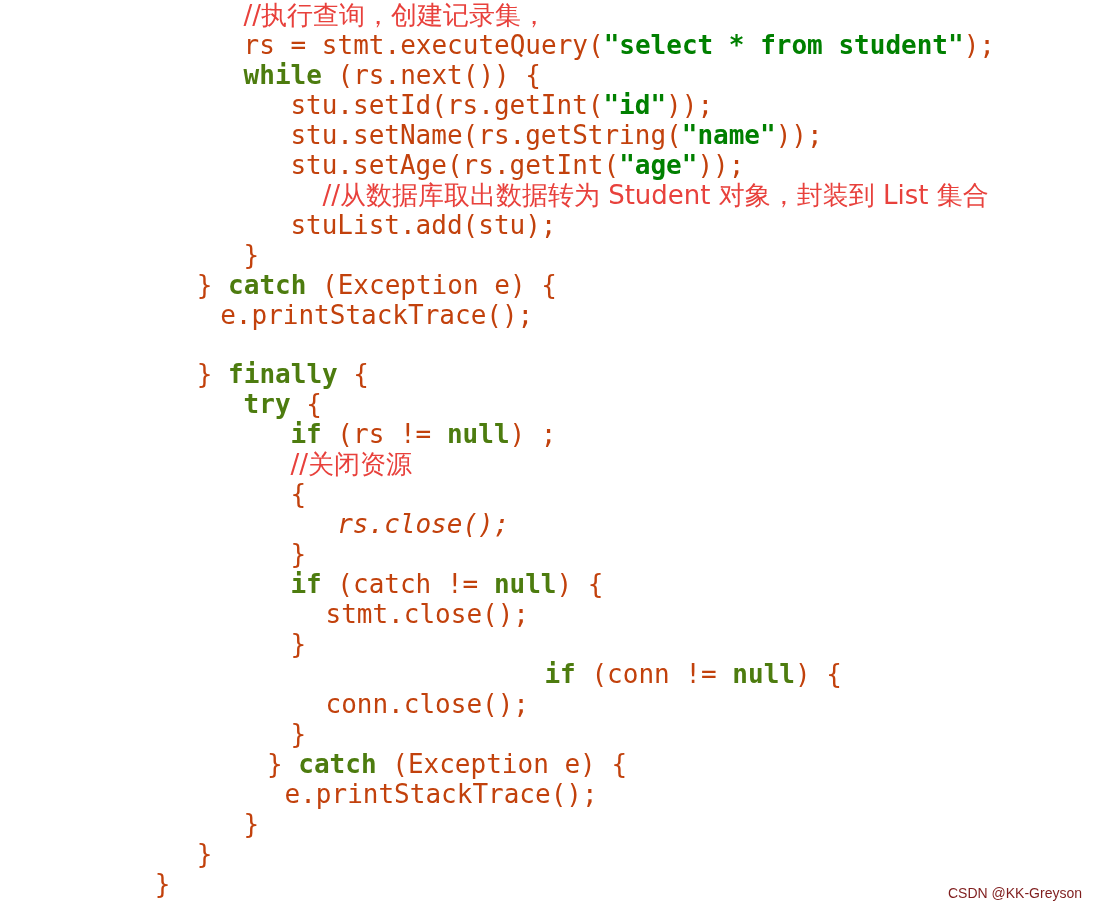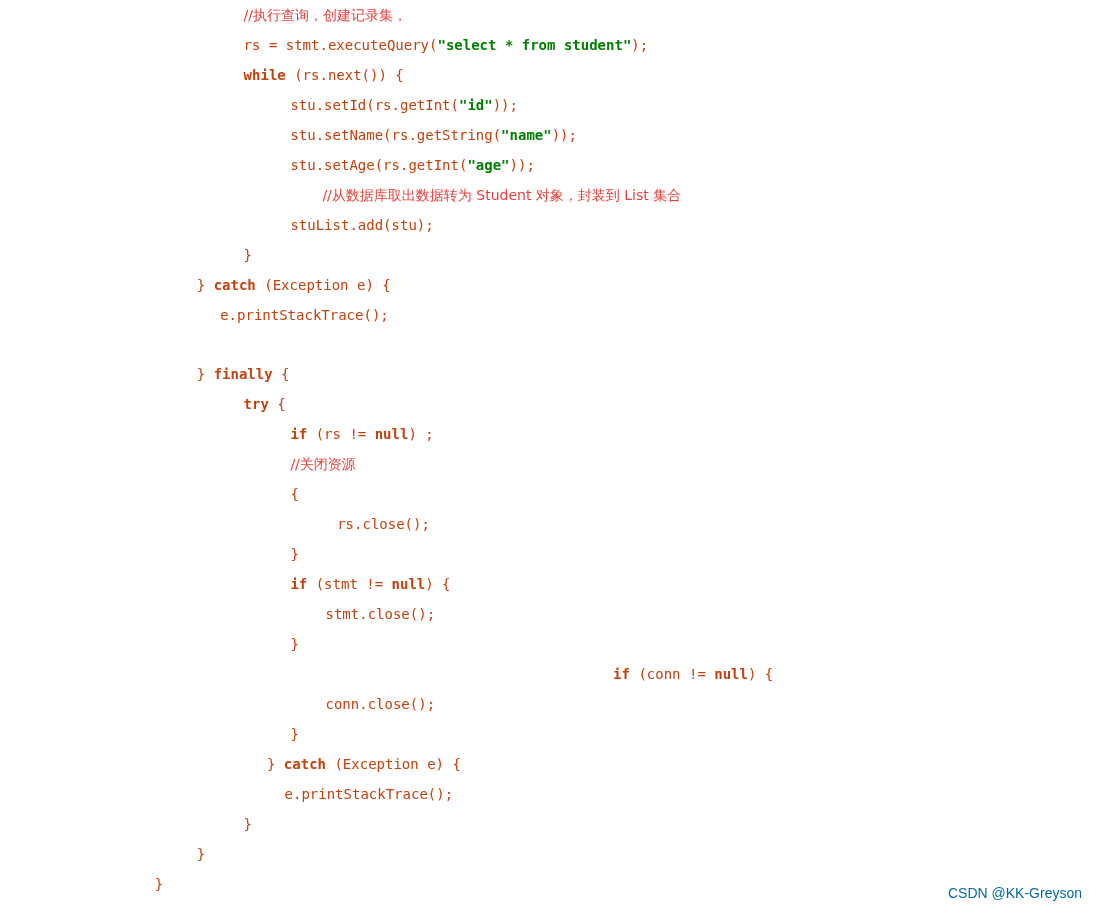--- a/index.html
+++ b/index.html
@@ -17,44 +17,44 @@
     position: relative;
     width: 1096px;
     height: 915px;
     box-sizing: border-box;
     padding-top: 0px;
     background: #ffffff;
   }
   .code-line {
     height: 30px;
     line-height: 30px;
-    font-size: 14px;
+    font-size: 26px;
     white-space: pre;
     color: #000000;
     font-family: "DejaVu Sans Mono", monospace;
     letter-spacing: 0px;
   }
   .tok {
     font-family: "DejaVu Sans Mono", monospace;
   }
   .tok-plain   { color: #c2410c; font-weight: normal; }
-  .tok-keyword { color: #c2410c; font-weight: bold; }
+  .tok-keyword { color: #4d7c0f; font-weight: bold; }
   .tok-string  { color: #008000; font-weight: bold; }
   .tok-comment-cn {
     color: #e8413c;
     font-weight: normal;
     font-family: "DejaVu Sans", sans-serif;
   }
   .watermark {
     position: absolute;
     right: 14px;
     bottom: 14px;
     font-family: "Liberation Sans", sans-serif;
     font-size: 14px;
-    color: #0369a1;
+    color: #7f1d1d;
     white-space: pre;
     user-select: none;
   }
 </style>
 </head>
 <body>
 
 <div id="code-block">
   <div id="code-lines">
       <div class="code-line" style="padding-left: 243.6px;"><span class="tok tok-comment-cn">//执行查询，创建记录集，</span></div>
@@ -66,23 +66,23 @@
       <div class="code-line" style="padding-left: 290.4px; margin-left: 32px;"><span class="tok tok-comment-cn">//从数据库取出数据转为 Student 对象，封装到 List 集合</span></div>
       <div class="code-line" style="padding-left: 290.4px;"><span class="tok tok-plain">stuList.add(stu);</span></div>
       <div class="code-line" style="padding-left: 243.6px;"><span class="tok tok-plain">}</span></div>
       <div class="code-line" style="padding-left: 196.8px;"><span class="tok tok-plain">} </span><span class="tok tok-keyword">catch</span><span class="tok tok-plain"> (Exception e) {</span></div>
       <div class="code-line" style="padding-left: 220.2px;"><span class="tok tok-plain">e.printStackTrace();</span></div>
       <div class="code-line" style="padding-left: 196.8px; margin-top: 29px;"><span class="tok tok-plain">} </span><span class="tok tok-keyword">finally</span><span class="tok tok-plain"> {</span></div>
       <div class="code-line" style="padding-left: 243.6px;"><span class="tok tok-keyword">try</span><span class="tok tok-plain"> {</span></div>
       <div class="code-line" style="padding-left: 290.4px;"><span class="tok tok-keyword">if</span><span class="tok tok-plain"> (rs != </span><span class="tok tok-keyword">null</span><span class="tok tok-plain">) ;</span></div>
       <div class="code-line" style="padding-left: 290.4px;"><span class="tok tok-comment-cn">//关闭资源</span></div>
       <div class="code-line" style="padding-left: 290.4px;"><span class="tok tok-plain">{</span></div>
-      <div class="code-line" style="padding-left: 337.2px;"><span class="tok tok-plain">rs.close();</span></div>
+      <div class="code-line" style="padding-left: 337.2px; font-style: italic;"><span class="tok tok-plain">rs.close();</span></div>
       <div class="code-line" style="padding-left: 290.4px;"><span class="tok tok-plain">}</span></div>
-      <div class="code-line" style="padding-left: 290.4px;"><span class="tok tok-keyword">if</span><span class="tok tok-plain"> (stmt != </span><span class="tok tok-keyword">null</span><span class="tok tok-plain">) {</span></div>
+      <div class="code-line" style="padding-left: 290.4px;"><span class="tok tok-keyword">if</span><span class="tok tok-plain"> (catch != </span><span class="tok tok-keyword">null</span><span class="tok tok-plain">) {</span></div>
       <div class="code-line" style="padding-left: 325.5px;"><span class="tok tok-plain">stmt.close();</span></div>
       <div class="code-line" style="padding-left: 290.4px;"><span class="tok tok-plain">}</span></div>
       <div class="code-line" style="padding-left: 290.4px; text-align: center;"><span class="tok tok-keyword">if</span><span class="tok tok-plain"> (conn != </span><span class="tok tok-keyword">null</span><span class="tok tok-plain">) {</span></div>
       <div class="code-line" style="padding-left: 325.5px;"><span class="tok tok-plain">conn.close();</span></div>
       <div class="code-line" style="padding-left: 290.4px;"><span class="tok tok-plain">}</span></div>
       <div class="code-line" style="padding-left: 267px;"><span class="tok tok-plain">} </span><span class="tok tok-keyword">catch</span><span class="tok tok-plain"> (Exception e) {</span></div>
       <div class="code-line" style="padding-left: 284.55px;"><span class="tok tok-plain">e.printStackTrace();</span></div>
       <div class="code-line" style="padding-left: 243.6px;"><span class="tok tok-plain">}</span></div>
       <div class="code-line" style="padding-left: 196.8px;"><span class="tok tok-plain">}</span></div>
       <div class="code-line" style="padding-left: 154.68px;"><span class="tok tok-plain">}</span></div>

